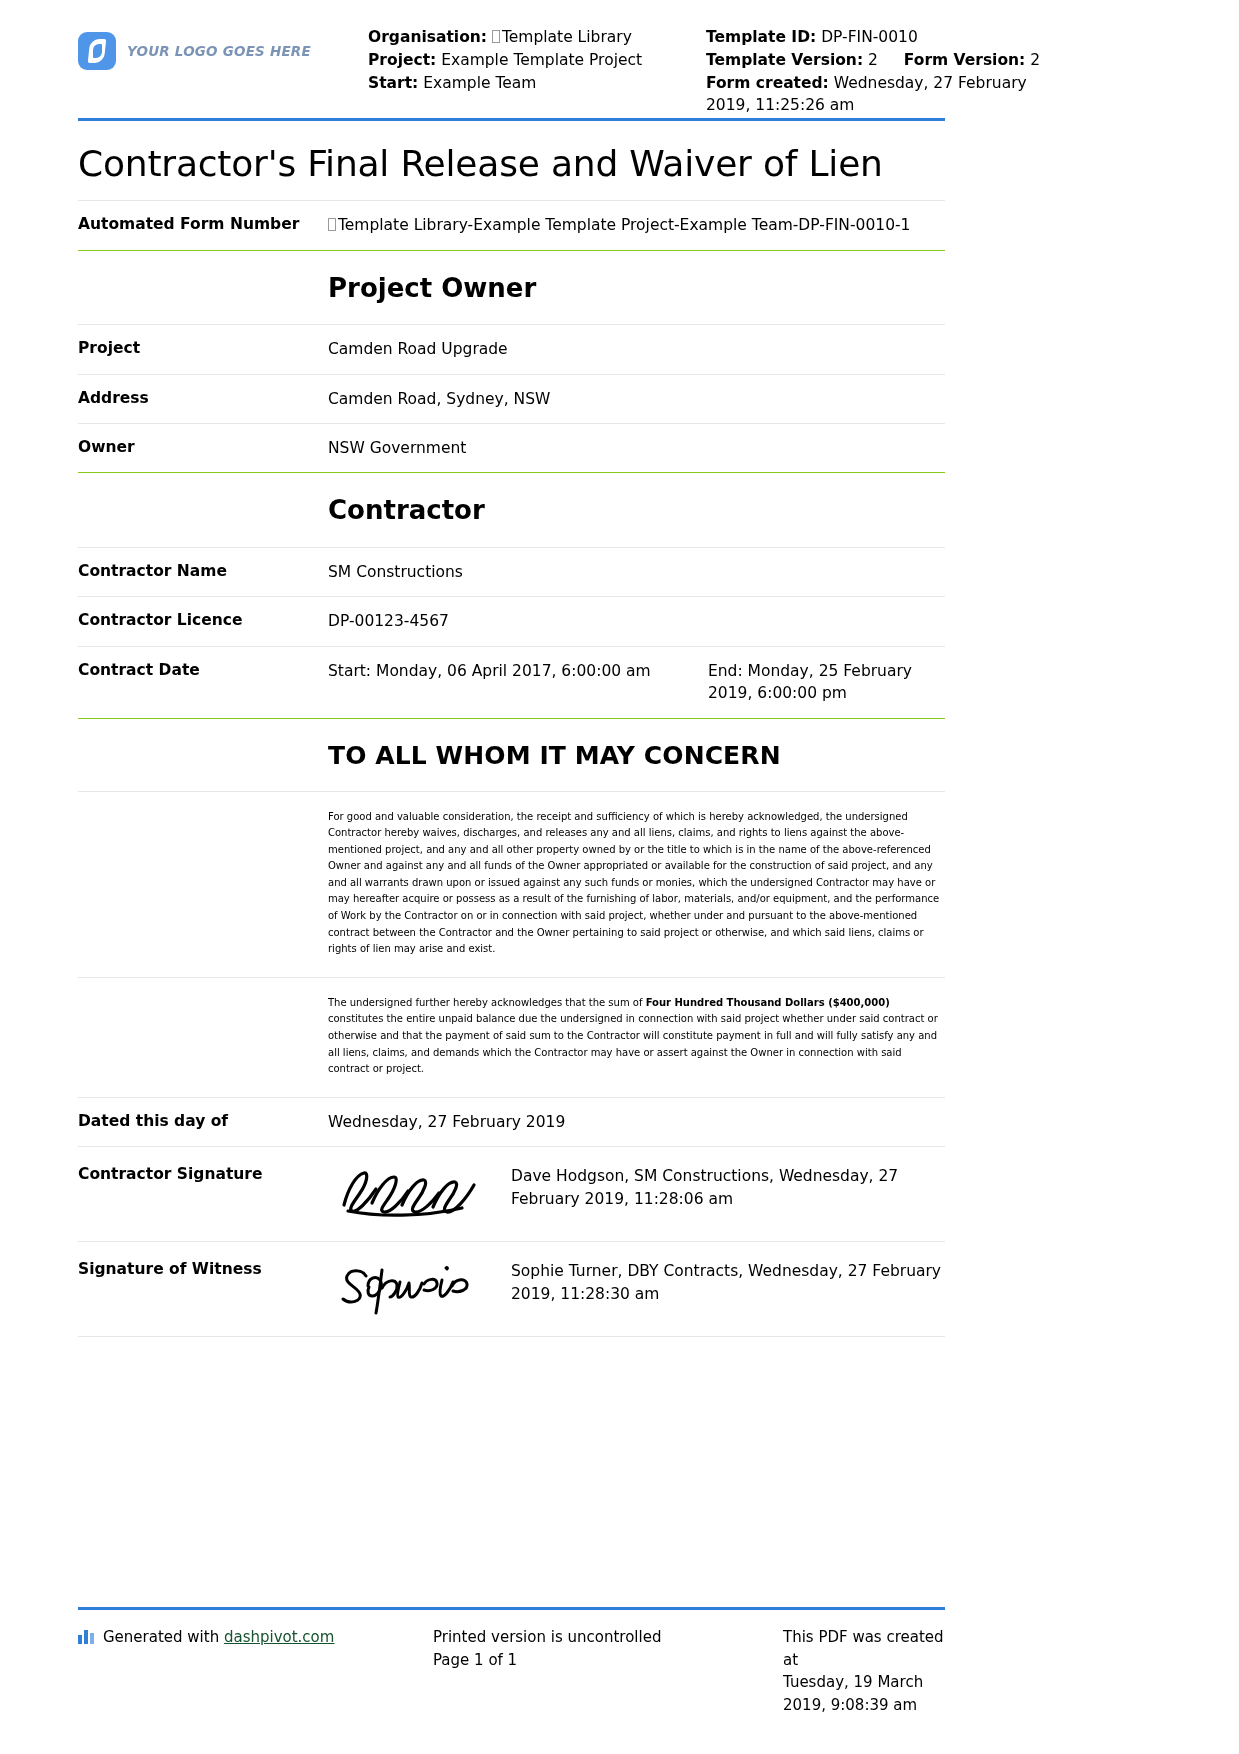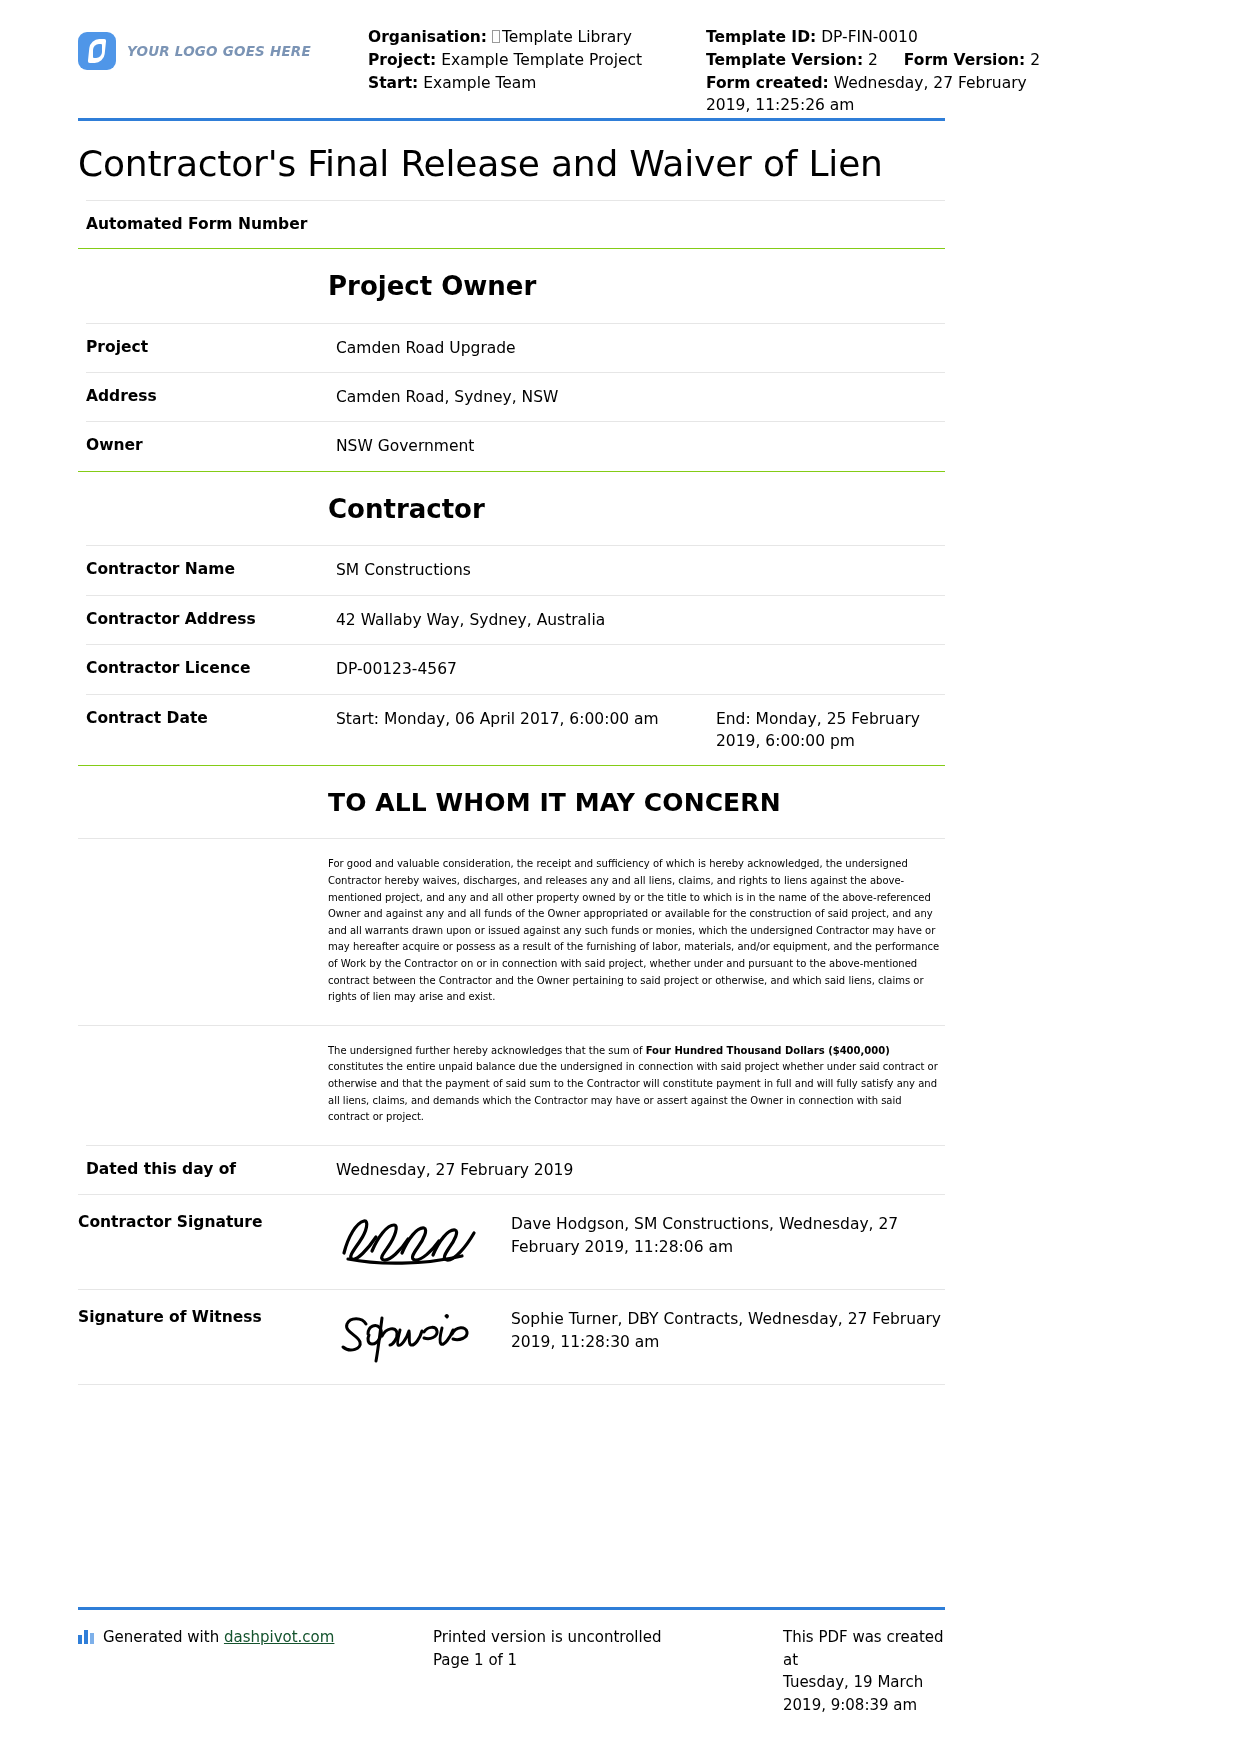--- a/index.html
+++ b/index.html
@@ -110,21 +110,20 @@
 
   
   .rows { width: 100%; }
 
   .row {
     display: flex;
     align-items: flex-start;
     border-top: 1px solid #e6e6e6;
     padding: 13px 0 13px 0;
     min-height: 36px;
-    margin-left: 8px;
   }
   .row.first { border-top: 1px solid #e6e6e6; }
 
   .row-label {
     width: 250px;
     flex: 0 0 250px;
     font-size: 15.5px;
     font-weight: bold;
     line-height: 1.35;
     padding-right: 12px;
@@ -295,20 +294,21 @@
   </div>
 
   <div class="rule-blue"></div>
 
   <h1 class="doc-title">Contractor's Final Release and Waiver of Lien</h1>
 
   <div class="rows">
 
     <div class="row first">
       <div class="row-label">Automated Form Number</div>
+      <div class="row-value"><span class="ph-box"></span><span>Template Library-Example Template Project-Example Team-DP-FIN-0010-1</span></div>
     </div>
 
     <div class="section-row">
       <div class="section-spacer"></div>
       <div class="section-title">Project Owner</div>
     </div>
 
     <div class="row">
       <div class="row-label">Project</div>
       <div class="row-value">Camden Road Upgrade</div>
@@ -323,24 +323,20 @@
     </div>
 
     <div class="section-row">
       <div class="section-spacer"></div>
       <div class="section-title">Contractor</div>
     </div>
 
     <div class="row">
       <div class="row-label">Contractor Name</div>
       <div class="row-value">SM Constructions</div>
-    </div>
-    <div class="row">
-      <div class="row-label">Contractor Address</div>
-      <div class="row-value">42 Wallaby Way, Sydney, Australia</div>
     </div>
     <div class="row">
       <div class="row-label">Contractor Licence</div>
       <div class="row-value">DP-00123-4567</div>
     </div>
 
     <div class="row">
       <div class="row-label">Contract Date</div>
       <div class="row-value">
         <div class="date-split">

